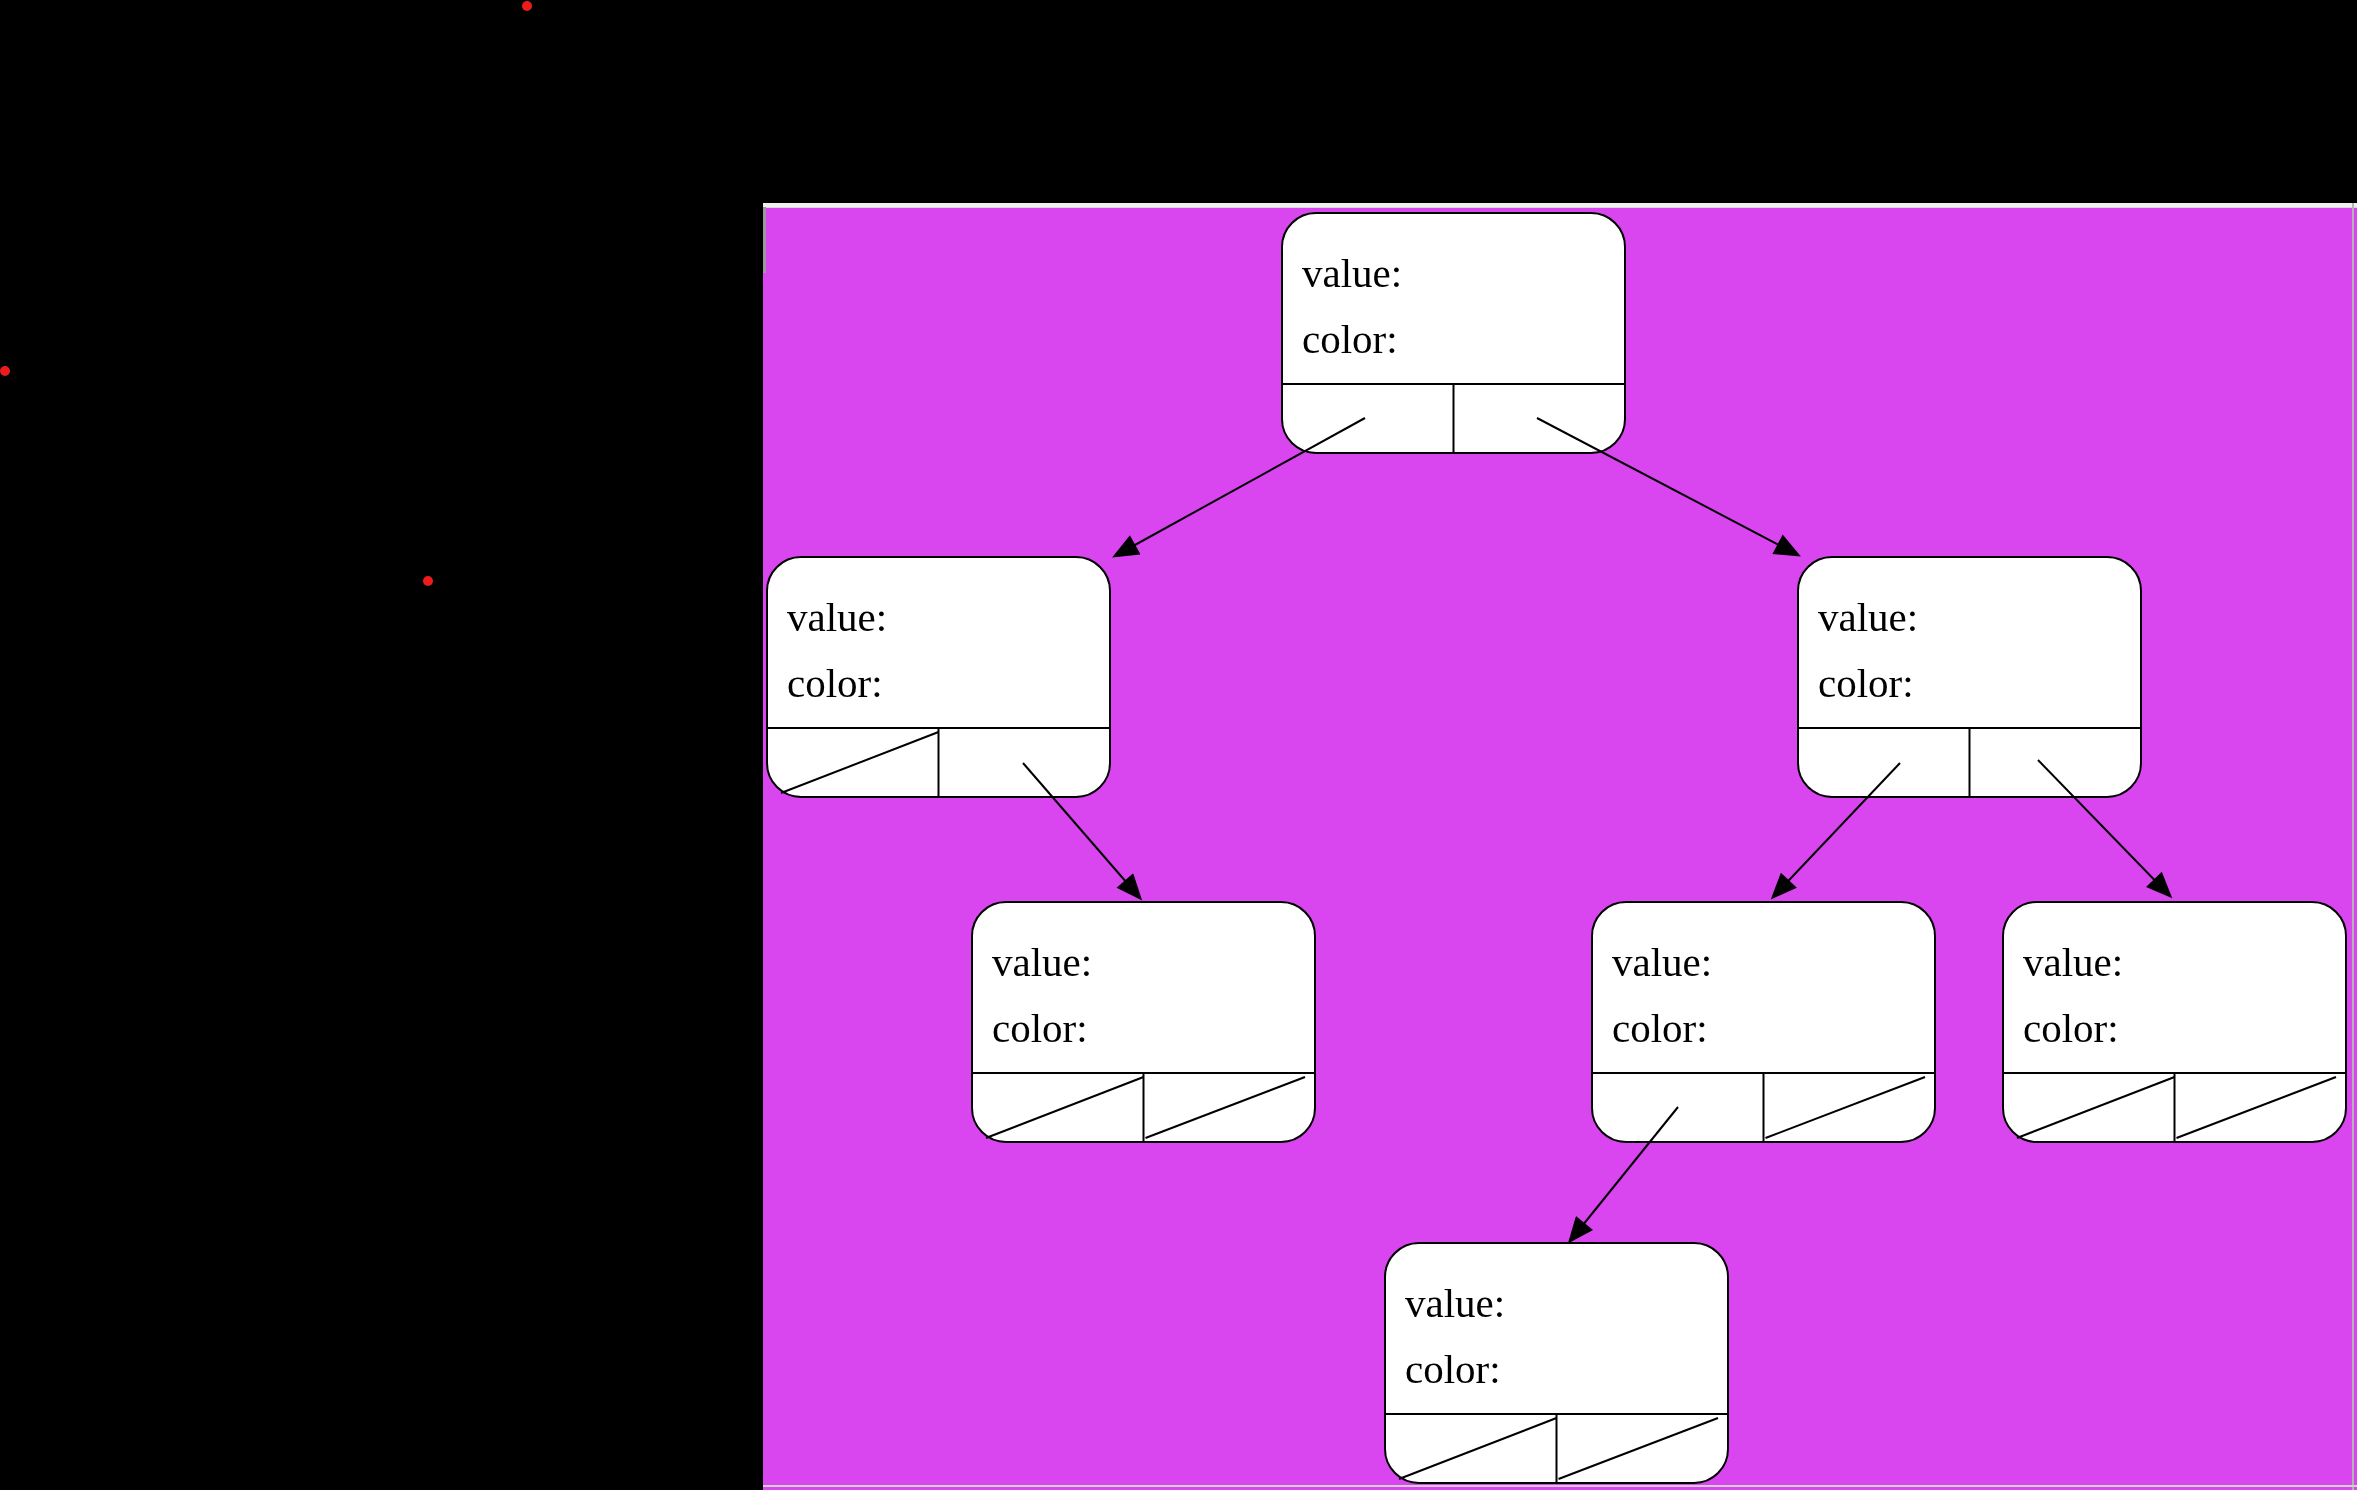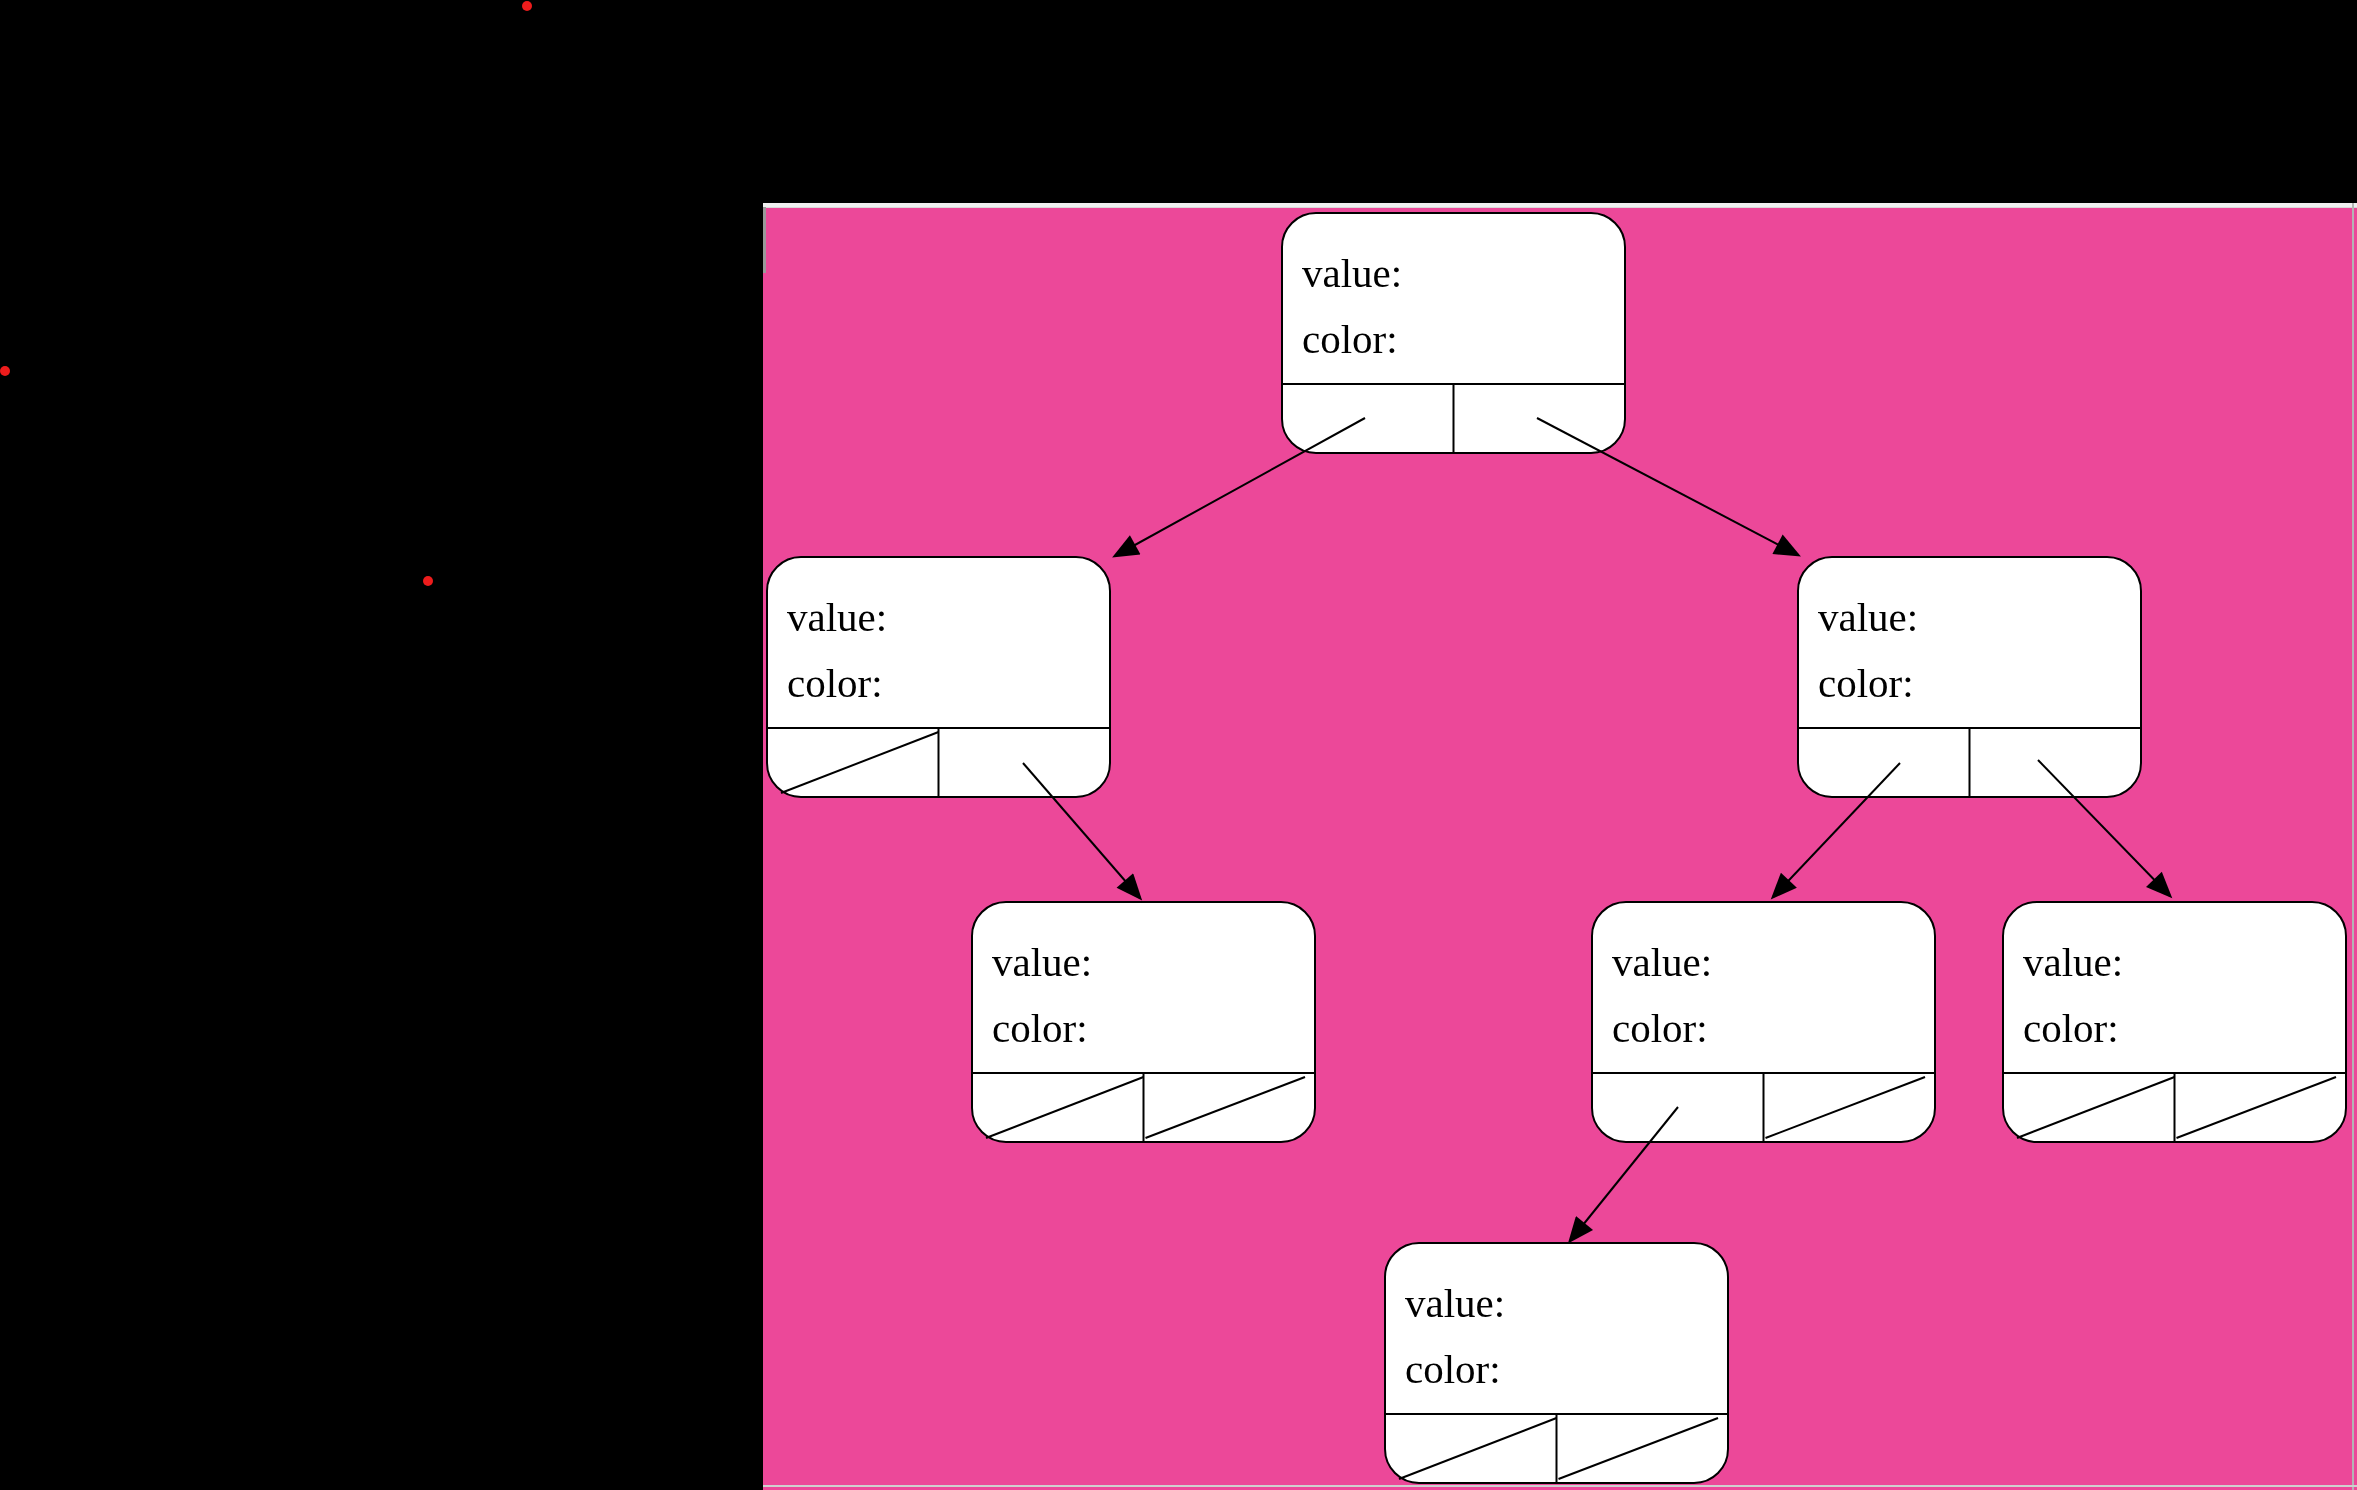--- a/index.html
+++ b/index.html
@@ -22,21 +22,21 @@
   #dot-1 { left: 522px; top: 1px; }
   #dot-2 { left: 0px;   top: 366px; }
   #dot-3 { left: 423px; top: 576px; }
 
   .canvas {
     position: absolute;
     left: 763px;
     top: 203px;
     width: 1594px;
     height: 1287px;
-    background: #ec4899;
+    background: #d946ef;
   }
   .canvas-top-strip {
     position: absolute;
     left: 0; top: 0;
     width: 100%; height: 4px;
     background: #f0f0f0;
     border-bottom: 1px solid #d9d9d9;
   }
   .canvas-left-tick {
     position: absolute;

